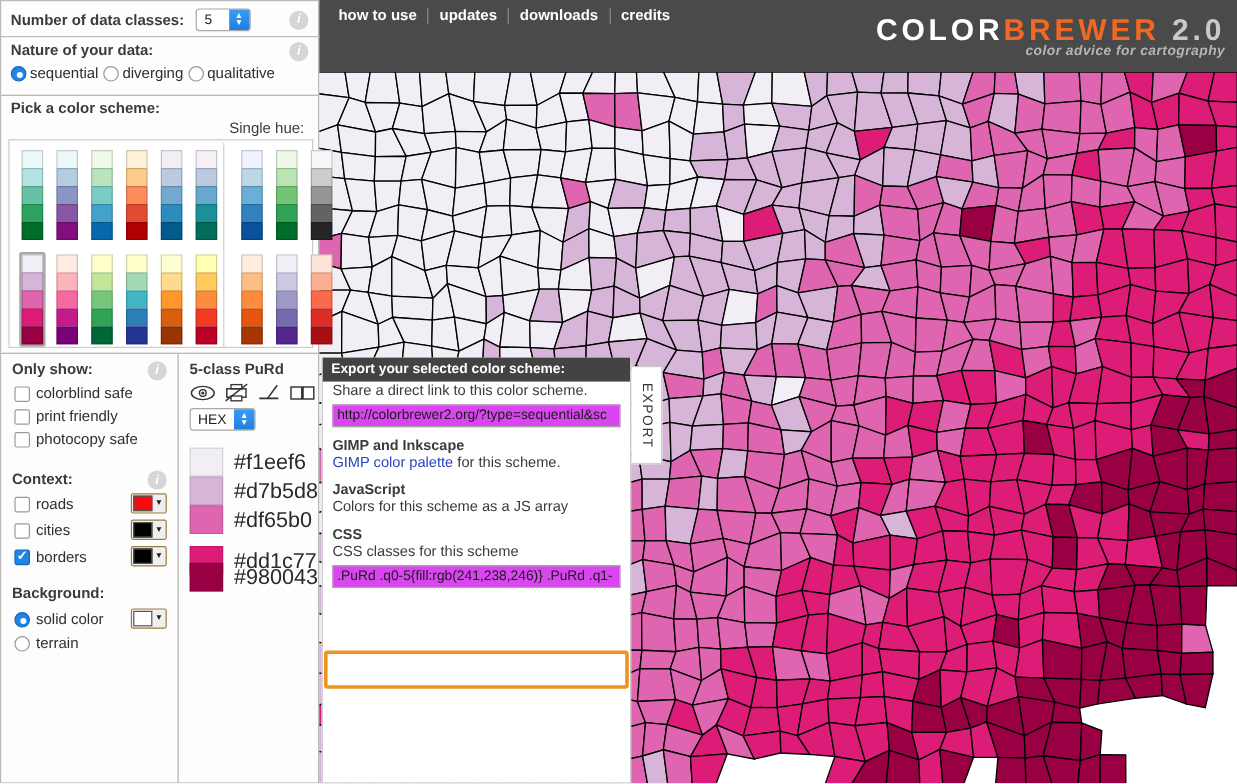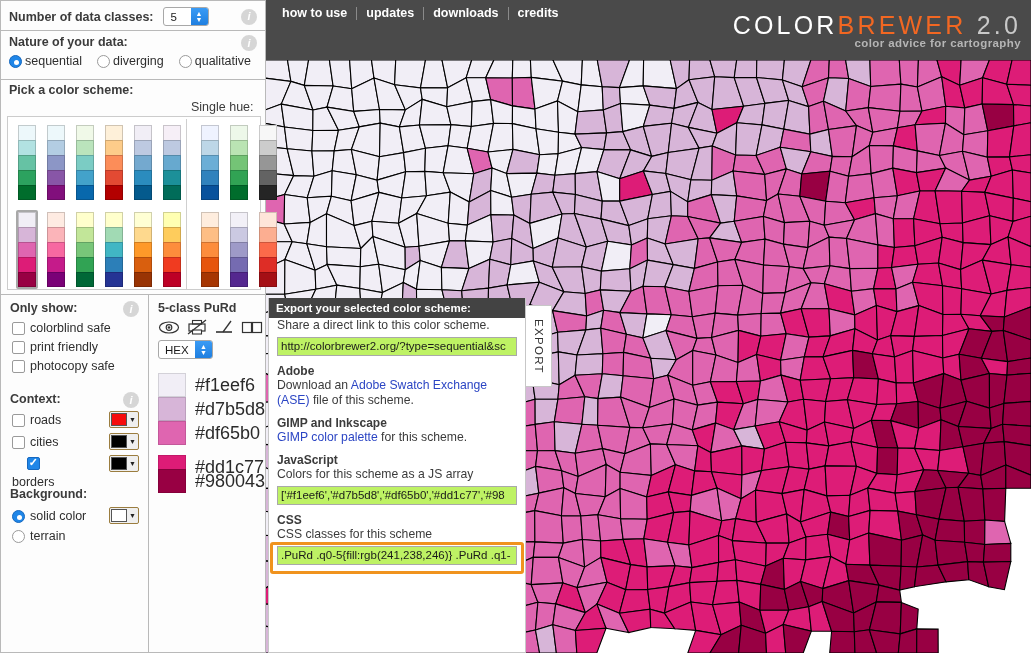--- a/index.html
+++ b/index.html
@@ -31,29 +31,29 @@
     padding: 0 9px; text-decoration: none; cursor: pointer;
     line-height: 16px;
   }
   .nav-sep {
     width: 1px; height: 13px; background: #8a8a8a;
   }
   #logo {
     position: absolute; right: 10px; top: 12px; text-align: right;
   }
   #logo .lg {
-    font-size: 25px; font-weight: normal; letter-spacing: 3.2px;
+    font-size: 25px; font-weight: bold; letter-spacing: 3.2px;
     line-height: 26px; white-space: nowrap; margin-left: 20px;
   }
   .lg-white { color: #ffffff; }
   .lg-orange { color: #f26722; }
   .lg-grey { color: #c9c9c9; }
   #logo .tag {
     font-size: 11.5px; color: #b5b5b5; letter-spacing: 0.4px;
-    margin-top: -1px; font-weight: bold;
+    margin-top: -1px; font-style: italic; font-weight: bold;
   }
 
   
   #map {
     position: absolute; left: 265px; top: 60px;
     width: 766px; height: 593px;
     background: #ffffff; overflow: hidden;
   }
   #map svg { display: block; }
 
@@ -114,21 +114,21 @@
     width: 13px; height: 13px; border-radius: 50%;
     border: 1px solid #9a9a9a; background: #fff;
     display: inline-block; position: relative; flex: none;
     cursor: pointer;
   }
   .radio.on { background: #1f86e8; border-color: #1668bf; }
   .radio.on::after {
     content: ""; position: absolute; left: 4px; top: 4px;
     width: 5px; height: 5px; border-radius: 50%; background: #fff;
   }
-  .radio-label { font-size: 12.5px; color: #2e2e2e; margin-right: 12px; cursor: pointer; }
+  .radio-label { font-size: 12.5px; color: #2e2e2e; margin-right: 1px; cursor: pointer; }
 
   .checkbox {
     width: 13px; height: 13px; border-radius: 2px;
     border: 1px solid #9a9a9a; background: #fff;
     display: inline-block; position: relative; flex: none; cursor: pointer;
   }
   .checkbox.on { background: #1f86e8; border-color: #1668bf; }
   .checkbox.on::after {
     content: "✓"; position: absolute; left: 1px; top: -2px;
     font-size: 11px; color: #fff; font-weight: bold;
@@ -229,21 +229,21 @@
   }
   .exp-sec { padding: 0 8px; }
   .exp-h {
     font-size: 12px; font-weight: bold; color: #3b3b3b;
     margin-top: 8px;
   }
   .exp-p { font-size: 12.2px; color: #3b3b3b; line-height: 15px; }
   .exp-link { color: #2b45c4; cursor: pointer; }
   .exp-input {
     width: 240px; height: 19px; margin-top: 4px;
-    border: 1px solid #a9a9a9; background: #bef264;
+    border: 1px solid #a9a9a9; background: #d946ef;
     font-size: 11.5px; color: #1a1a1a;
     padding: 0 3px; font-family: "Liberation Sans", sans-serif;
     line-height: 17px; overflow: hidden; white-space: nowrap;
     display: block;
   }
   #js-highlight {
     position: absolute; left: 1px; top: 244px;
     width: 254px; height: 32px;
     border: 3px solid #f0931e; border-radius: 3px;
     pointer-events: none;
@@ -1342,21 +1342,21 @@
 
     <div class="opt-row" style="top:140px;">
       <span class="checkbox"></span>
       <span>cities</span>
     </div>
     <div class="swatch-btn" style="top:138px;">
       <span class="sw" id="sw-cities" style="background: rgb(0, 0, 0);"></span>
       <span class="arr">▼</span>
     </div>
 
-    <div class="opt-row" style="top:162px;flex-direction:column;">
+    <div class="opt-row" style="top:162px;">
       <span class="checkbox on"></span>
       <span>borders</span>
     </div>
     <div class="swatch-btn" style="top:160px;">
       <span class="sw" id="sw-borders" style="background: rgb(0, 0, 0);"></span>
       <span class="arr">▼</span>
     </div>
 
     <div class="label-bold" style="position:absolute;left:9px;top:192px;">Background:</div>
 
@@ -1441,34 +1441,29 @@
   </div>
 
   <div id="export-panel">
     <div id="export-header">Export your selected color scheme:</div>
 
     <div class="exp-sec">
       <div class="exp-p">Share a direct link to this color scheme.</div>
       <div class="exp-input">http://colorbrewer2.org/?type=sequential&amp;sc</div>
     </div>
 
-    <div class="exp-sec">
-      <div class="exp-h">Adobe</div>
-      <div class="exp-p"><span>Download an </span><span class="exp-link">Adobe Swatch Exchange (ASE)</span><span> file of this scheme.</span></div>
-    </div>
 
     <div class="exp-sec">
       <div class="exp-h">GIMP and Inkscape</div>
       <div class="exp-p"><span class="exp-link">GIMP color palette</span><span> for this scheme.</span></div>
     </div>
 
     <div class="exp-sec" id="js-input-wrap">
       <div class="exp-h">JavaScript</div>
       <div class="exp-p">Colors for this scheme as a JS array</div>
-      <div class="exp-input">['#f1eef6','#d7b5d8','#df65b0','#dd1c77','#98</div>
     </div>
 
     <div class="exp-sec">
       <div class="exp-h">CSS</div>
       <div class="exp-p">CSS classes for this scheme</div>
       <div class="exp-input">.PuRd .q0-5{fill:rgb(241,238,246)} .PuRd .q1-</div>
     </div>
 
     <div id="js-highlight"></div>
   </div>

